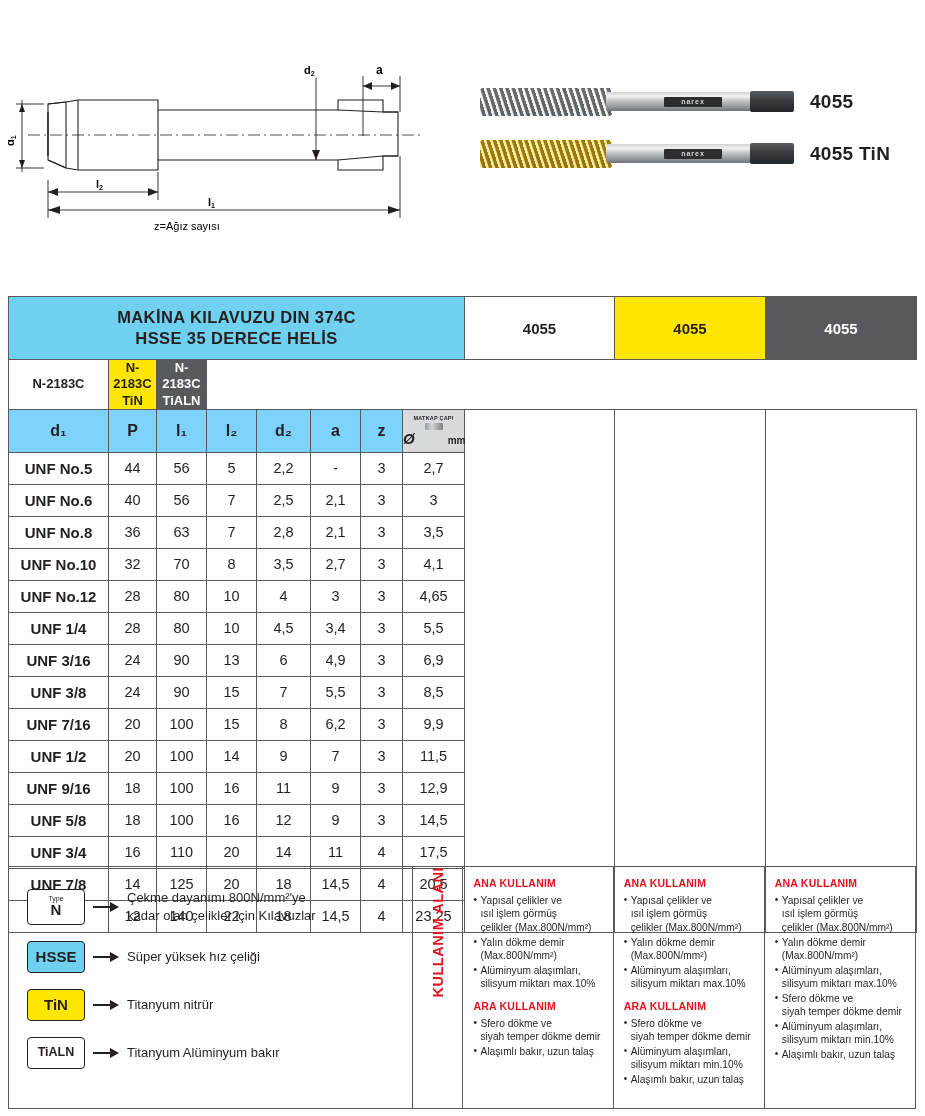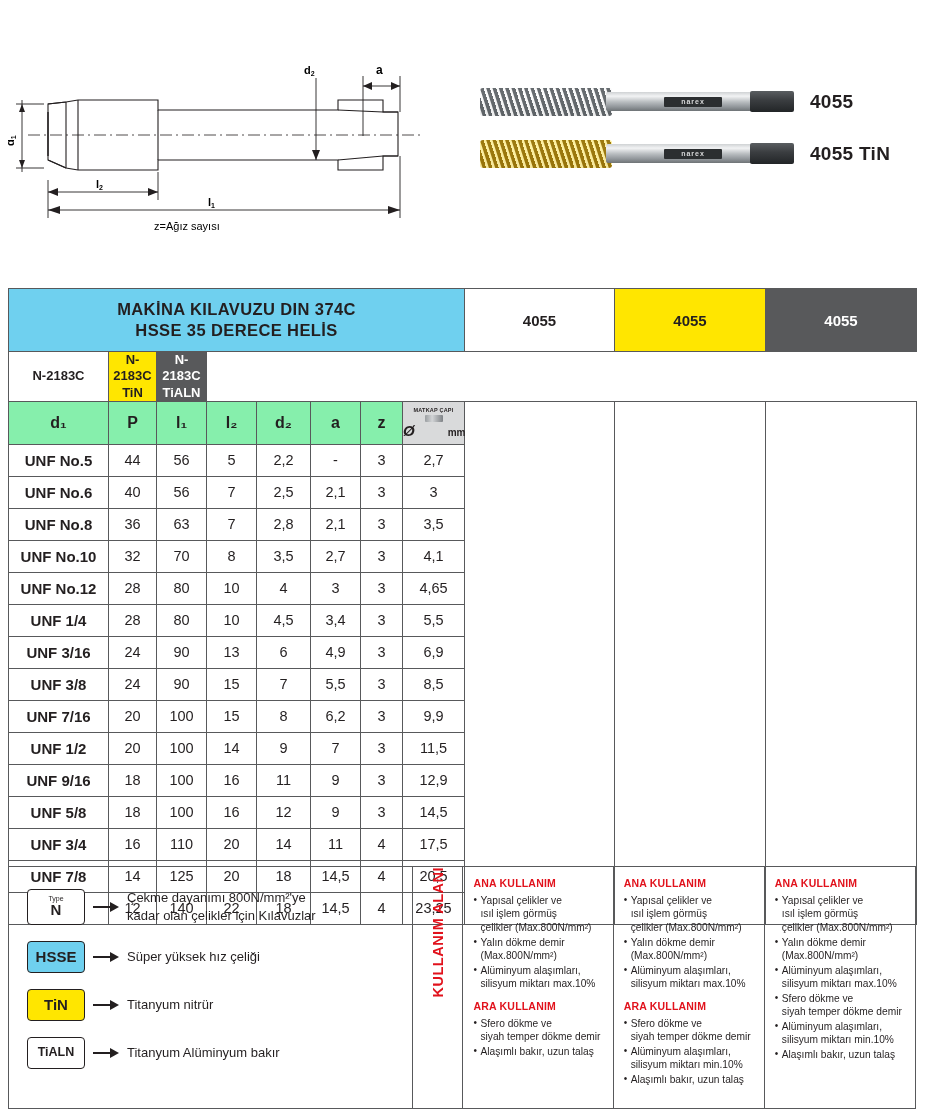--- a/index.html
+++ b/index.html
@@ -126,20 +126,21 @@
   .sheet {
     position: absolute;
     left: 8px;
     top: 288px;
     width: 908px;
   }
   table.main {
     border-collapse: collapse;
     table-layout: fixed;
     width: 908px;
+    margin-top: 8px;
   }
   table.main td, table.main th {
     border: 1px solid #58595b;
     padding: 0;
     text-align: center;
     vertical-align: middle;
   }
 
   
   .title-cell {
@@ -164,21 +165,21 @@
     font-weight: bold;
     height: 32px;
     line-height: 1.25;
   }
   .hdr-sub.white { background: #ffffff; color: #231f20; }
   .hdr-sub.yellow { background: #ffe600; color: #231f20; }
   .hdr-sub.dark { background: #58595b; color: #ffffff; }
 
   
   .col-head {
-    background: #86efac;
+    background: #7dd3fc;
     font-size: 16px;
     font-weight: bold;
     height: 42px;
   }
   .dia-head {
     background: #d9dadb;
     height: 42px;
     position: relative;
   }
   .dia-head .cap {

